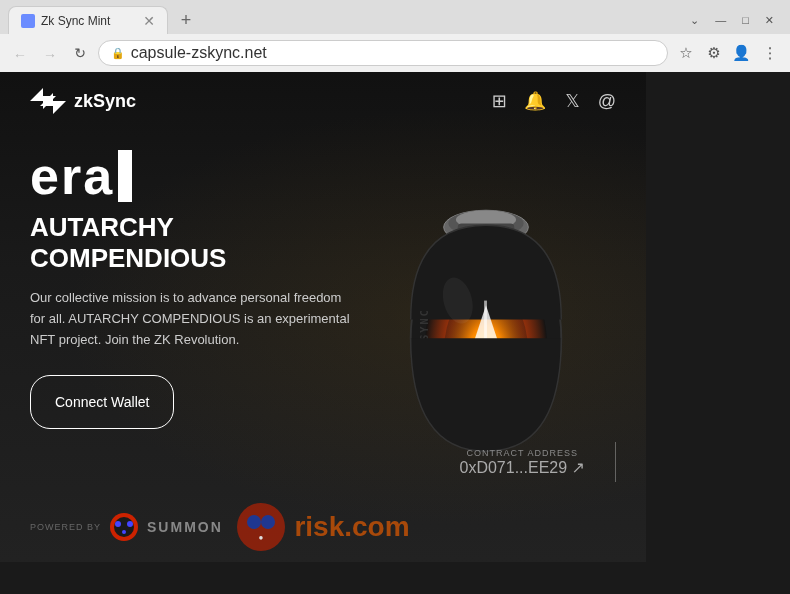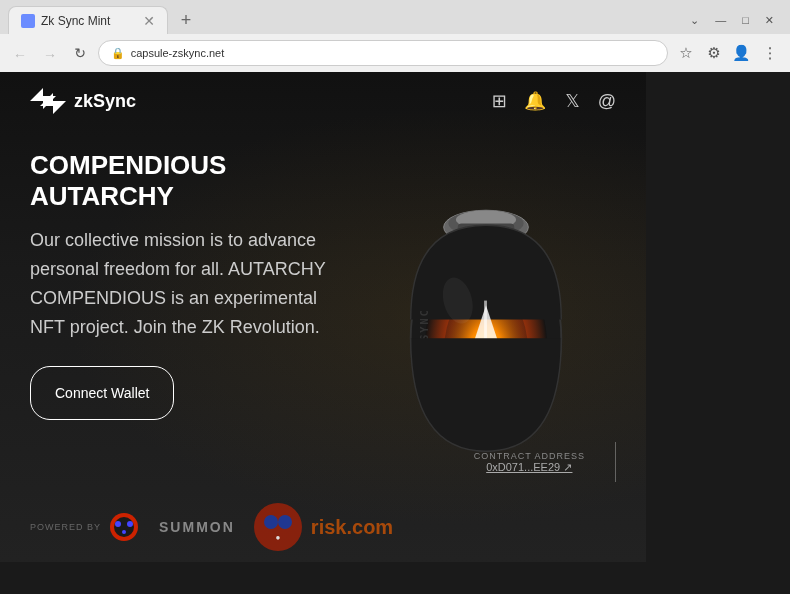--- a/index.html
+++ b/index.html
@@ -100,21 +100,21 @@
       display: flex;
       align-items: center;
       color: #333;
       gap: 6px;
     }
     .lock-icon {
       color: #555;
       font-size: 11px;
     }
     .address-text {
-      font-size: 11px;
+      font-size: 16px;
       color: #333;
     }
     .toolbar-icons {
       display: flex;
       align-items: center;
       gap: 4px;
     }
     .toolbar-icon {
       width: 24px;
       height: 24px;
@@ -204,21 +204,21 @@
       vertical-align: middle;
     }
     .hero-title {
       font-size: 26px;
       font-weight: bold;
       color: #fff;
       line-height: 1.2;
       margin-bottom: 14px;
     }
     .hero-desc {
-      font-size: 18px;
+      font-size: 13px;
       color: #ccc;
       line-height: 1.6;
       margin-bottom: 24px;
       max-width: 340px;
     }
     .connect-btn {
       display: inline-block;
       padding: 18px 24px;
       border: 1.5px solid #fff;
       border-radius: 20px;
@@ -260,23 +260,22 @@
       height: 40px;
       background: rgba(255,255,255,0.3);
     }
     .footer-label {
       font-size: 9px;
       color: #888;
       letter-spacing: 1px;
       text-transform: uppercase;
     }
     .footer-value {
-      font-size: 11px;
+      font-size: 16px;
       color: #aaa;
-      text-decoration: underline;
       cursor: pointer;
     }
     .footer-value-plain {
       font-size: 12px;
       color: #aaa;
     }
 
     
     .powered-by {
       position: absolute;
@@ -290,21 +289,21 @@
     .powered-label {
       font-size: 9px;
       color: #666;
       letter-spacing: 1px;
       text-transform: uppercase;
       margin-left: 10px;
     }
     .summon-logo {
       display: flex;
       align-items: center;
-      gap: 20px;
+      gap: 8px;
     }
     .summon-icon {
       width: 30px;
       height: 30px;
     }
     .summon-text {
       font-size: 14px;
       font-weight: bold;
       color: #888;
       letter-spacing: 2px;
@@ -335,21 +334,21 @@
       height: 50px;
     }
     .pc-text {
       font-size: 56px;
       font-weight: 900;
       font-style: italic;
       color: rgba(100,100,100,0.5);
       letter-spacing: -2px;
     }
     .risk-text {
-      font-size: 20px;
+      font-size: 28px;
       font-weight: bold;
       color: #e85d00;
       opacity: 0.8;
     }
   </style>
 </head>
 <body>
 
 <div>
 
@@ -401,24 +400,28 @@
       <span class="social-icon">⊞</span>
       <span class="social-icon">🔔</span>
       <span class="social-icon">𝕏</span>
       <span class="social-icon">@</span>
     </div>
   </div>
 
   <div class="hero">
     <div class="hero-content">
       
+      <div class="era-logo">
+        <span>era</span>
+        <span class="era-cursor"></span>
+      </div>
 
       <div class="hero-title">
+        <div>AUTARCHY</div>
         <div>COMPENDIOUS</div>
-        <div>AUTARCHY</div>
       </div>
 
       <p class="hero-desc">Our collective mission is to advance personal freedom for all. AUTARCHY COMPENDIOUS is an experimental NFT project. Join the ZK Revolution.</p>
 
       <button class="connect-btn">Connect Wallet</button>
     </div>
 
     <div class="nft-capsule">
       <svg class="capsule-svg" viewBox="0 0 260 340" xmlns="http://www.w3.org/2000/svg">
         <defs>

